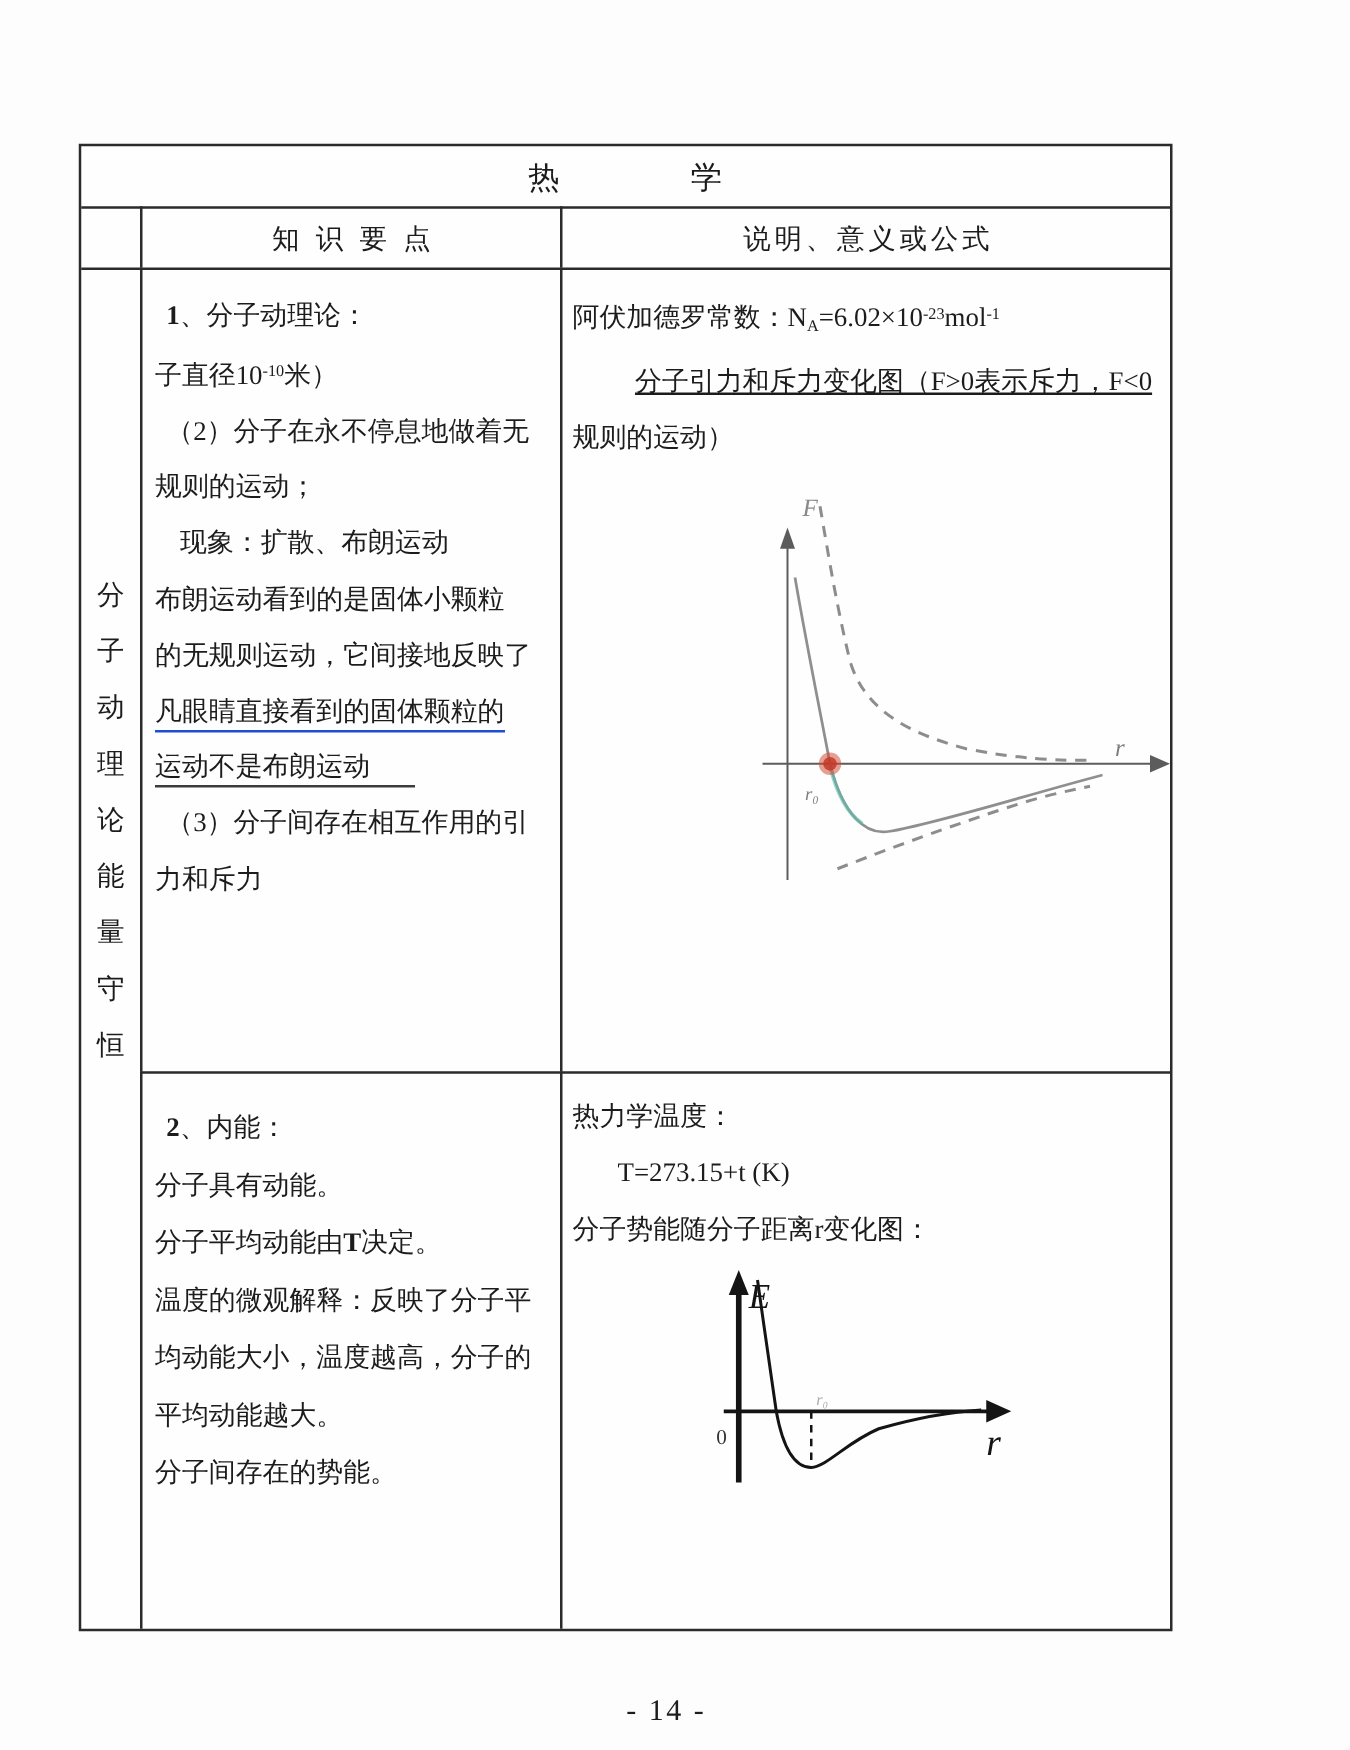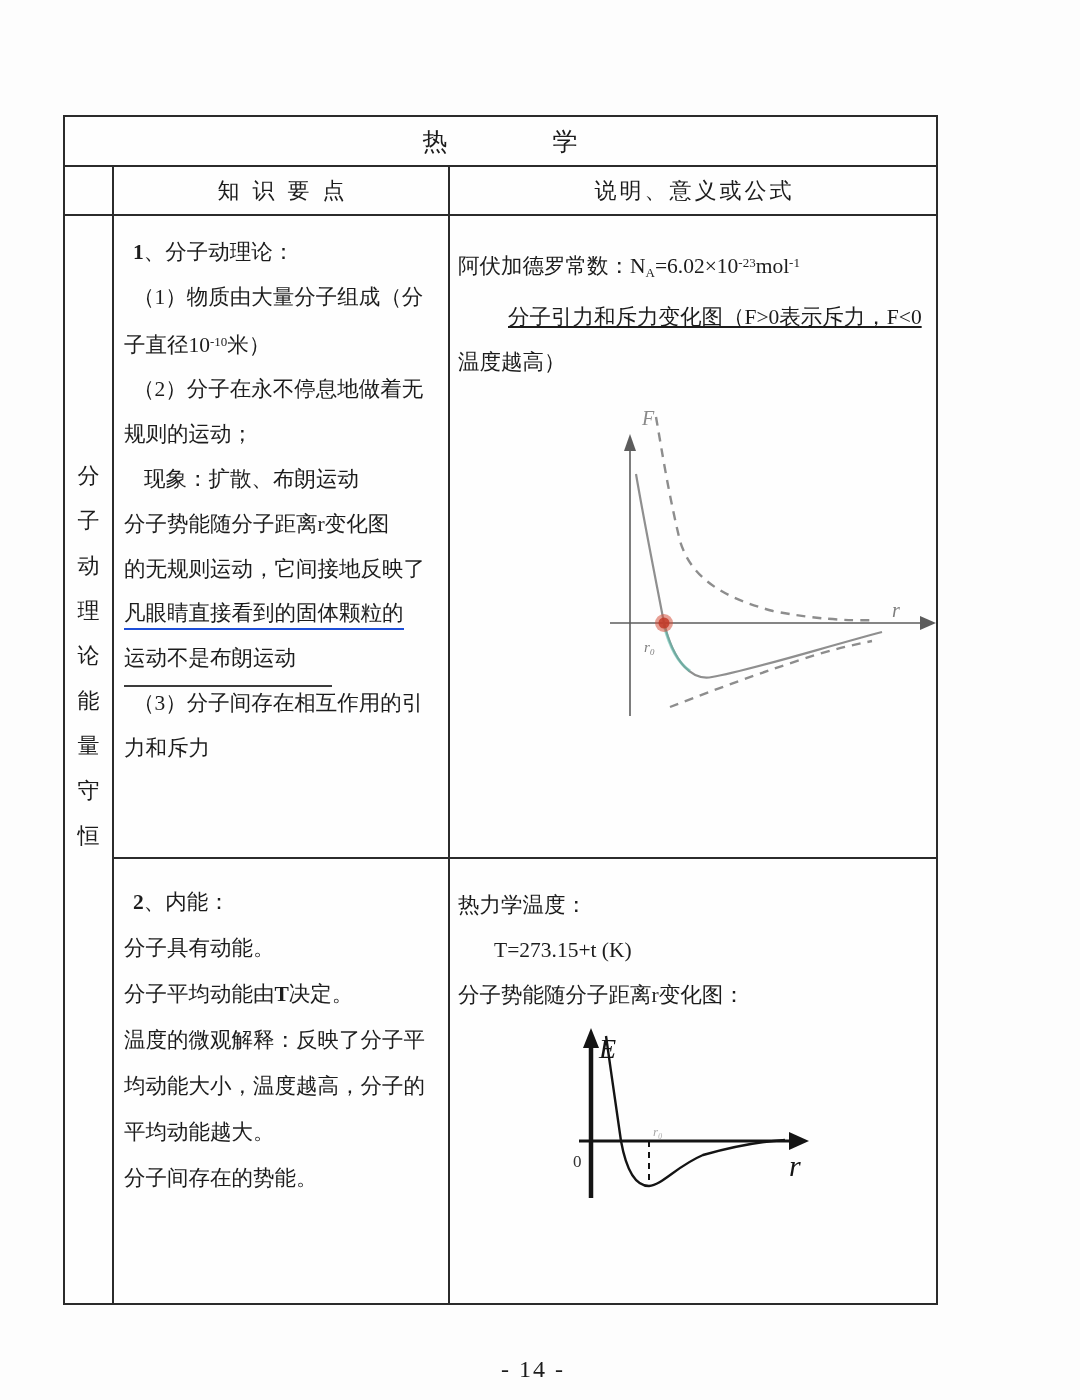--- a/index.html
+++ b/index.html
@@ -39,25 +39,25 @@
   }
 
   .know-cell { font-size:21.5px; padding:14px 6px 0 10px; }
   .know-cell .ln { line-height:44.8px; white-space:nowrap; }
   .know2 { padding-top:20px; }
   .know2 .ln { line-height:46px; }
   .ind1 { padding-left:9px; }
   .ind2 { padding-left:20px; }
   .bold { font-weight:bold; }
   .ul-span { border-bottom:2px solid #1d4ed8; padding-bottom:3px; }
-  .ul-ext  { border-bottom:2px solid #3c3c3c; padding-bottom:15px; padding-right:36px; }
+  .ul-ext  { border-bottom:2px solid #3c3c3c; padding-bottom:3px; padding-right:36px; }
   sup.s { font-size:13px; vertical-align:6px; letter-spacing:0; }
   sub.s { font-size:13px; vertical-align:-4px; }
 
-  .expl-cell { font-size:21.5px; padding:24px 6px 0 8px; }
+  .expl-cell { font-size:21.5px; padding:12px 6px 0 8px; }
   .expl-cell .ln { line-height:45px; white-space:nowrap; }
   .ind-g { padding-left:50px;text-decoration:underline; }
   .ind-t { padding-left:36px; }
 
   .graph1-wrap { margin:16px 0 0 140px; width:345px; height:335px; }
   .graph2-wrap { margin:8px 0 0 95px; width:270px; height:178px; }
   svg text { font-family:"Liberation Serif","DejaVu Serif",serif; }
 
   .page-num {
     position:absolute; left:0; top:1356px; width:1066px;
@@ -85,37 +85,36 @@
     <div>理</div>
     <div>论</div>
     <div>能</div>
     <div>量</div>
     <div>守</div>
     <div>恒</div>
   </div>
 
   <div class="cell bt bl know-cell">
     <div class="ln ind1"><span class="bold">1</span><span>、分子动理论：</span></div>
-    <div class="ln ind1">（1）物质由大量分子组成（分</div>
     <div class="ln"><span>子直径10</span><sup class="s">-10</sup><span>米）</span></div>
     <div class="ln ind1">（2）分子在永不停息地做着无</div>
     <div class="ln">规则的运动；</div>
     <div class="ln ind2">现象：扩散、布朗运动</div>
-    <div class="ln">分子势能随分子距离r变化图</div>
+    <div class="ln">布朗运动看到的是固体小颗粒</div>
     <div class="ln">的无规则运动，它间接地反映了</div>
     <div class="ln"><span class="ul-span">凡眼睛直接看到的固体颗粒的</span></div>
     <div class="ln"><span class="ul-ext">运动不是布朗运动</span></div>
     <div class="ln ind1">（3）分子间存在相互作用的引</div>
     <div class="ln">力和斥力</div>
   </div>
 
   <div class="cell bt bl expl-cell">
     <div class="ln"><span>阿伏加德罗常数：</span><span>N</span><sub class="s">A</sub><span>=6.02×10</span><sup class="s">-23</sup><span>mol</span><sup class="s">-1</sup></div>
     <div class="ln ind-g">分子引力和斥力变化图（F&gt;0表示斥力，F&lt;0</div>
-    <div class="ln">温度越高）</div>
+    <div class="ln">规则的运动）</div>
 
     <div class="graph1-wrap">
       <svg width="345" height="335" viewBox="0 0 345 335">
 
         <line x1="32" y1="48" x2="32" y2="315" stroke="#5c5c5c" stroke-width="1.6"></line>
         <polygon points="32,33 26,50 38,50" fill="#5c5c5c"></polygon>
         <line x1="12" y1="222" x2="324" y2="222" stroke="#5c5c5c" stroke-width="1.6"></line>
         <polygon points="338,222 322,215 322,229" fill="#5c5c5c"></polygon>
 
         <path d="M 58,16 C 64,50 70,90 82,140 C 94,180 130,198 175,210 C 215,218 250,220 278,219" fill="none" stroke="#8d8d8d" stroke-width="2.4" stroke-dasharray="9 7"></path>

